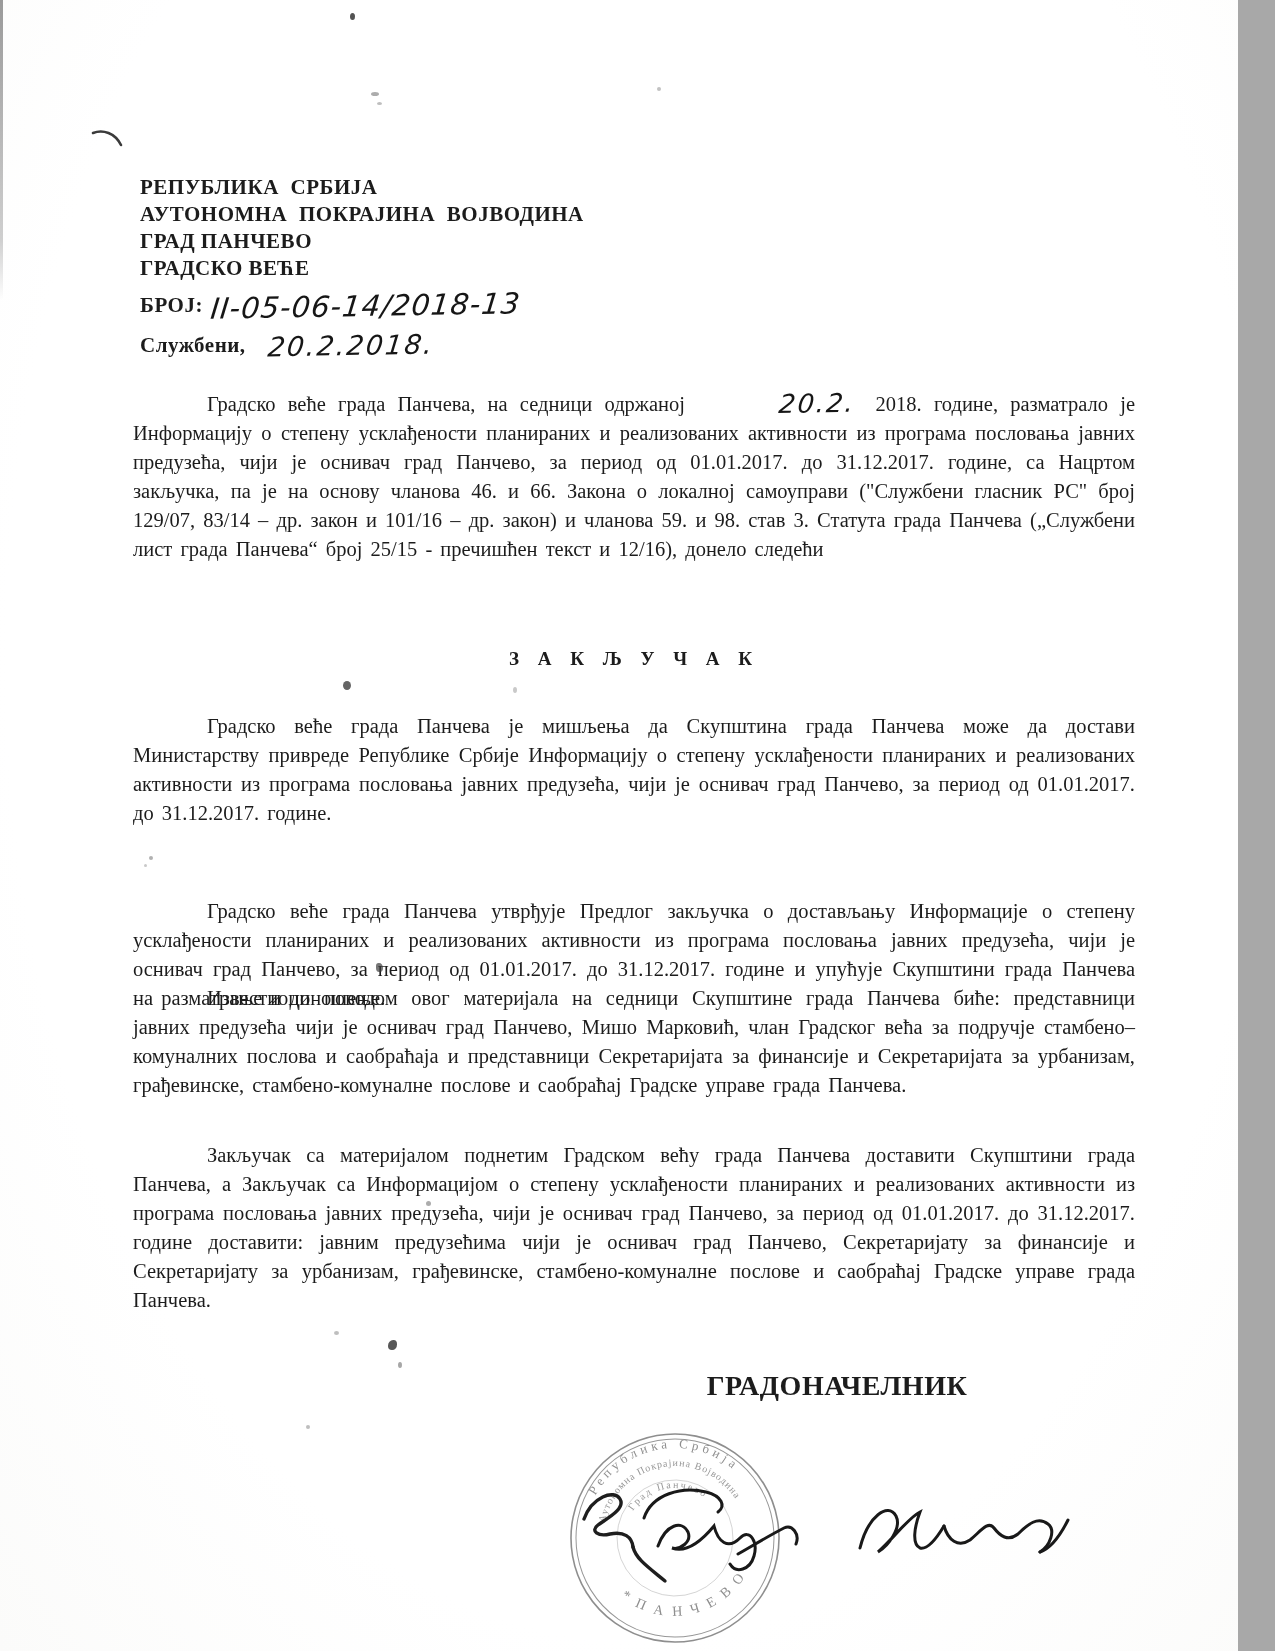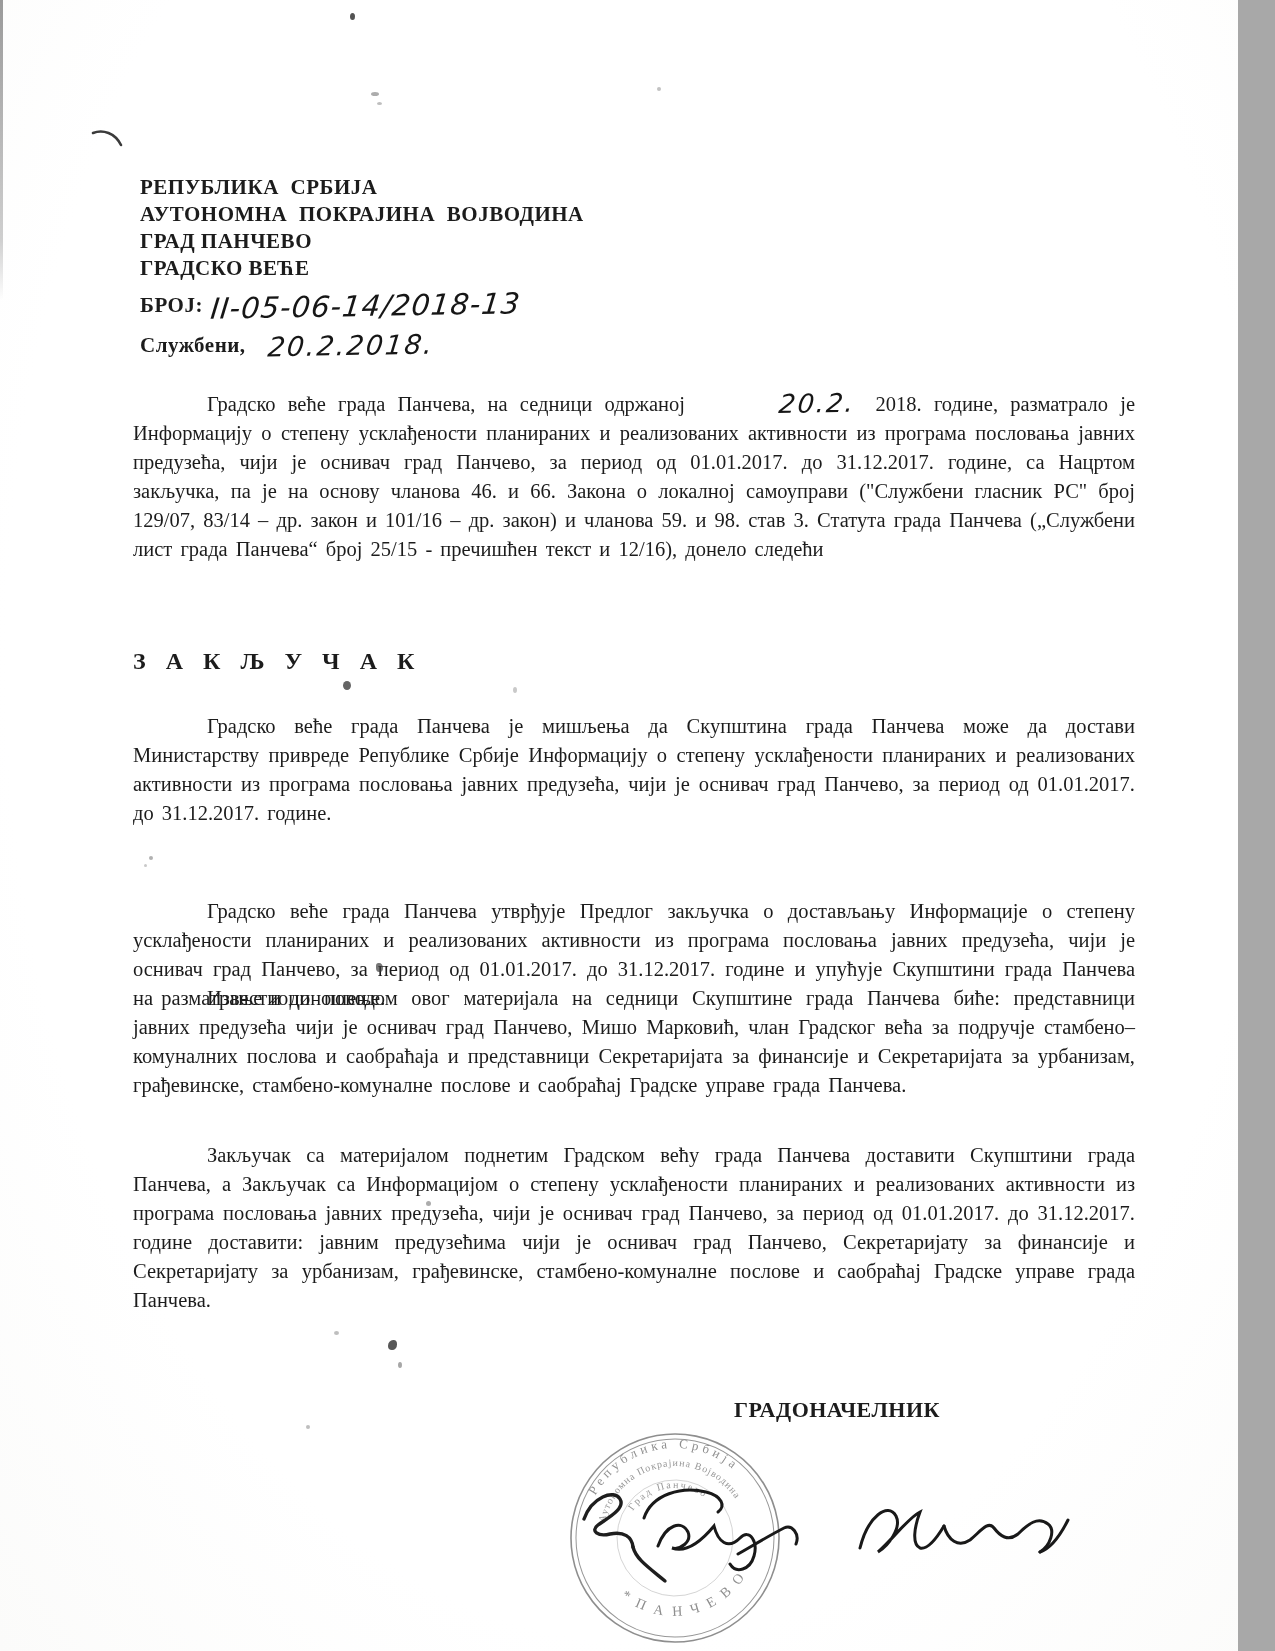--- a/index.html
+++ b/index.html
@@ -33,25 +33,25 @@
   
   .para{
     position:absolute;left:133px;width:1002px;
     font-size:20.5px;line-height:29px;
     text-align:justify;text-align-last:left;
     word-spacing:3px;
   }
   .indent{text-indent:74px;}
   .heading{
     position:absolute;left:133px;width:1002px;
-    text-align:left;font-weight:bold;font-size:24px;letter-spacing:7px;
+    text-align:center;font-weight:bold;font-size:19px;letter-spacing:7px;
   }
   
   .sig-block{position:absolute;left:648px;top:1372px;width:378px;text-align:center;}
-  .sig-title{font-weight:bold;font-size:22px;line-height:28px;letter-spacing:.5px;white-space:nowrap;margin-top:24px;}
+  .sig-title{font-weight:bold;font-size:28px;line-height:28px;letter-spacing:.5px;white-space:nowrap;}
   .sig-name{font-weight:bold;font-style:italic;font-size:21px;line-height:28px;margin-top:2px;}
   svg{position:absolute;overflow:visible;}
   .speck{position:absolute;border-radius:50%;}
 </style>
 </head>
 <body>
 
 <div class="page">
 
   <div class="edge-right"></div>

